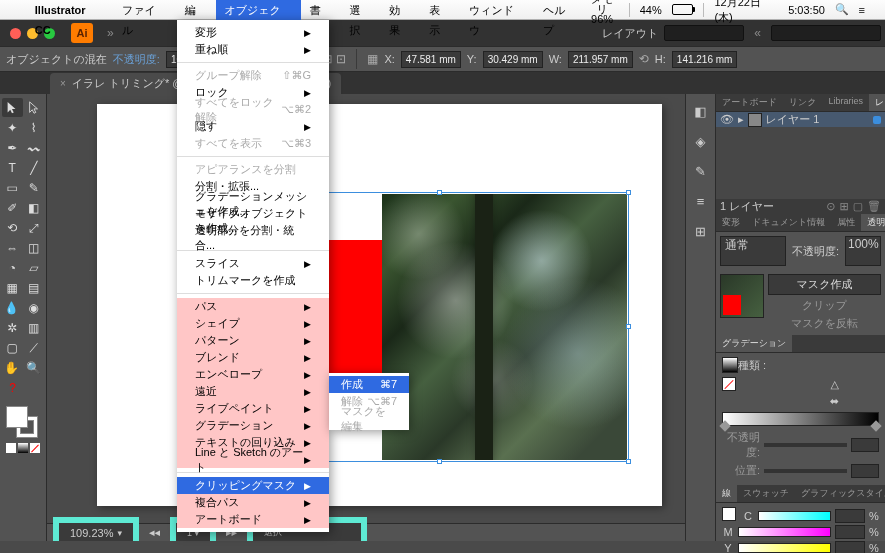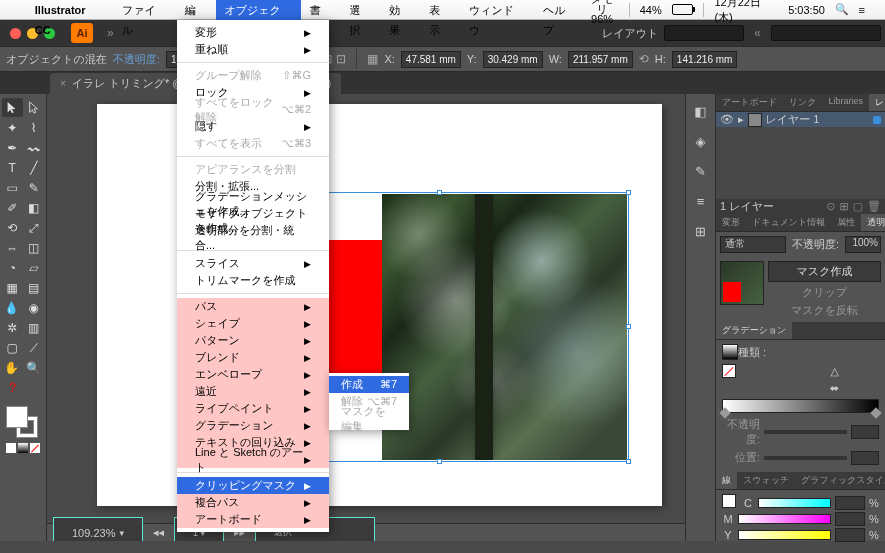--- a/index.html
+++ b/index.html
@@ -46,34 +46,34 @@
 .redrect{position:absolute;left:155px;top:136px;width:190px;height:190px;background:#ff0000}
 .photo{position:absolute;left:285px;top:90px;width:245px;height:266px;background:linear-gradient(135deg,#1a3018 0%,#3a5530 15%,#1a2818 30%,#466040 45%,#2a3828 60%,#5a7050 75%,#3a4838 90%);overflow:hidden}
 .photo::before{content:"";position:absolute;inset:0;background:radial-gradient(circle at 30% 40%,rgba(255,255,255,0.4) 0%,transparent 25%),radial-gradient(circle at 65% 25%,rgba(220,240,255,0.5) 0%,transparent 20%),radial-gradient(circle at 80% 60%,rgba(200,230,255,0.35) 0%,transparent 30%),radial-gradient(circle at 45% 70%,rgba(255,255,255,0.25) 0%,transparent 18%),radial-gradient(circle at 15% 15%,rgba(255,255,255,0.3) 0%,transparent 15%)}
 .photo::after{content:"";position:absolute;left:38%;top:-5%;width:18px;height:110%;background:#1a2215;box-shadow:0 0 8px rgba(0,0,0,0.3)}
 .sel-box{position:absolute;left:153px;top:88px;width:379px;height:270px;border:1px solid #3b8ede;pointer-events:none}
 .handle{width:5px;height:5px;background:#fff;border:1px solid #3b8ede;position:absolute}
 .h-tl{left:-3px;top:-3px}.h-tm{left:50%;top:-3px;margin-left:-3px}.h-tr{right:-3px;top:-3px}
 .h-ml{left:-3px;top:50%;margin-top:-3px}.h-mr{right:-3px;top:50%;margin-top:-3px}
 .h-bl{left:-3px;bottom:-3px}.h-bm{left:50%;bottom:-3px;margin-left:-3px}.h-br{right:-3px;bottom:-3px}
 .statusbar{height:18px;background:#535353;border-top:1px solid #2b2b2b;position:absolute;bottom:0;left:0;right:0;display:flex;align-items:center;padding:0 6px;color:#ccc;font-size:10px;gap:10px}
-.statusbar .fld{background:#3a3a3a;border:1px solid #5eead4;height:31px;padding:0 18px;font-size:9px;display:flex;align-items:center;gap:4px}
+.statusbar .fld{background:#3a3a3a;border:6px solid #5eead4;height:31px;padding:0 11px;font-size:9px;display:flex;align-items:center;gap:4px}
 .right-col{width:30px;background:#535353;border-left:1px solid #2b2b2b;display:flex;flex-direction:column;align-items:center;padding-top:6px;gap:8px}
 .rc-btn{width:22px;height:22px;color:#ccc;display:flex;align-items:center;justify-content:center;font-size:13px}
 .panels{width:170px;background:#535353;border-left:1px solid #2b2b2b;display:flex;flex-direction:column;color:#ccc;font-size:10px}
 .p-tabs{display:flex;background:#3a3a3a;border-bottom:1px solid #2b2b2b;height:18px}
 .p-tab{padding:2px 6px;font-size:9px;color:#999;white-space:nowrap}
 .p-tab.act{background:#535353;color:#ddd}
 .layer-row{display:flex;align-items:center;height:20px;background:#47596f;padding:0 4px;gap:4px}
 .eye{width:14px;text-align:center}
 .layer-thumb{width:14px;height:14px;background:#888;border:1px solid #222}
 .panel-body{background:#474747;min-height:60px;flex-shrink:0}
 .panel-foot{height:18px;background:#3a3a3a;display:flex;align-items:center;padding:0 4px;font-size:9px;gap:6px}
 .opacity-row{display:flex;align-items:center;padding:4px;gap:6px;font-size:9px}
-.opacity-row select,.opacity-row .fld{background:#3a3a3a;border:1px solid #222;color:#ccc;height:17px;font-size:10px}
+.opacity-row select,.opacity-row .fld{background:#3a3a3a;border:1px solid #222;color:#ccc;height:30px;font-size:12px}
 .thumb-row{display:flex;padding:4px;gap:4px;align-items:flex-start}
 .big-thumb{width:44px;height:44px;background:linear-gradient(135deg,#2a3828,#466040);border:1px solid #222;position:relative}
 .big-thumb::after{content:"";position:absolute;left:2px;bottom:2px;width:18px;height:20px;background:#ff0000}
 .mask-opts{display:flex;flex-direction:column;gap:3px;font-size:9px;color:#999;flex:1;text-align:center}
 .mask-opts .mo{background:#3a3a3a;padding:2px;border:1px solid #222;color:#ddd}
 .grad-sec{padding:4px 6px}
 .grad-row{display:flex;align-items:center;font-size:9px;margin-bottom:4px}
 .grad-sw{width:16px;height:16px;background:linear-gradient(#fff,#000);border:1px solid #222}
 .grad-bar{height:14px;background:linear-gradient(to right,#fff,#000);border:1px solid #222;margin:4px 0;position:relative}
 .grad-stop{width:8px;height:8px;background:#999;position:absolute;bottom:-5px;transform:rotate(45deg)}

